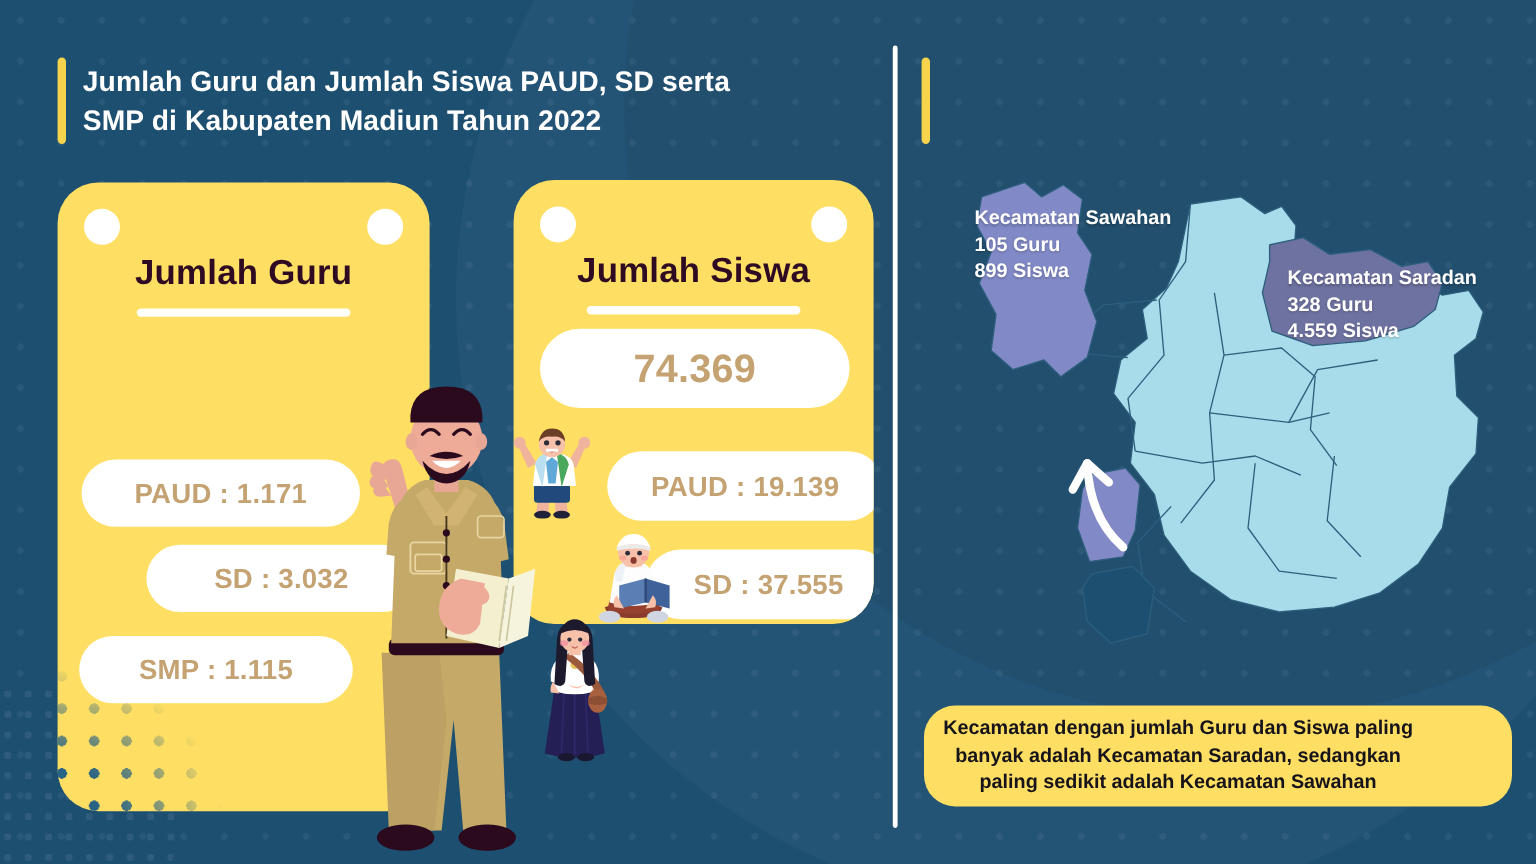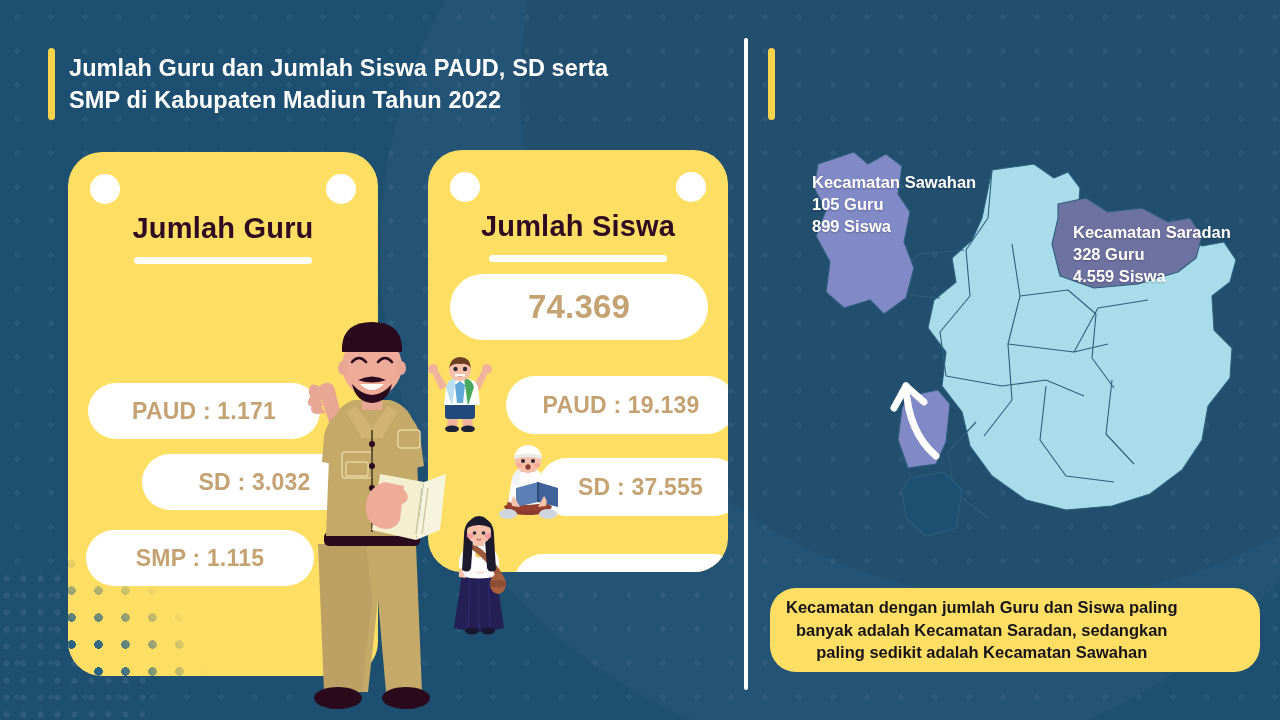--- a/index.html
+++ b/index.html
@@ -60,22 +60,22 @@
   .divider{
     position:absolute; left:744px; top:38px; width:4px; height:652px;
     background:#ffffff; border-radius:3px;
   }
 
   
   .card{
     position:absolute; background:#ffdf63; border-radius:34px;
     overflow:hidden;
   }
-  #card-guru{ left:48px; top:152px; width:310px; height:524px;margin-left:20px; }
-  #card-siswa{ left:428px; top:150px; width:300px; height:422px; }
+  #card-guru{ left:48px; top:152px; width:310px; height:524px; }
+  #card-siswa{ left:428px; top:150px; width:300px; height:370px; }
 
   .card-dots{
     position:absolute; left:-10px; bottom:-10px; width:210px; height:190px;
     background-image:radial-gradient(circle, #1d5b86 4.2px, transparent 4.4px);
     background-size:27px 27px;
     opacity:.95;
     -webkit-mask-image:radial-gradient(ellipse 190px 170px at 0% 100%, #000 30%, transparent 78%);
     mask-image:radial-gradient(ellipse 190px 170px at 0% 100%, #000 30%, transparent 78%);
     pointer-events:none;
   }

